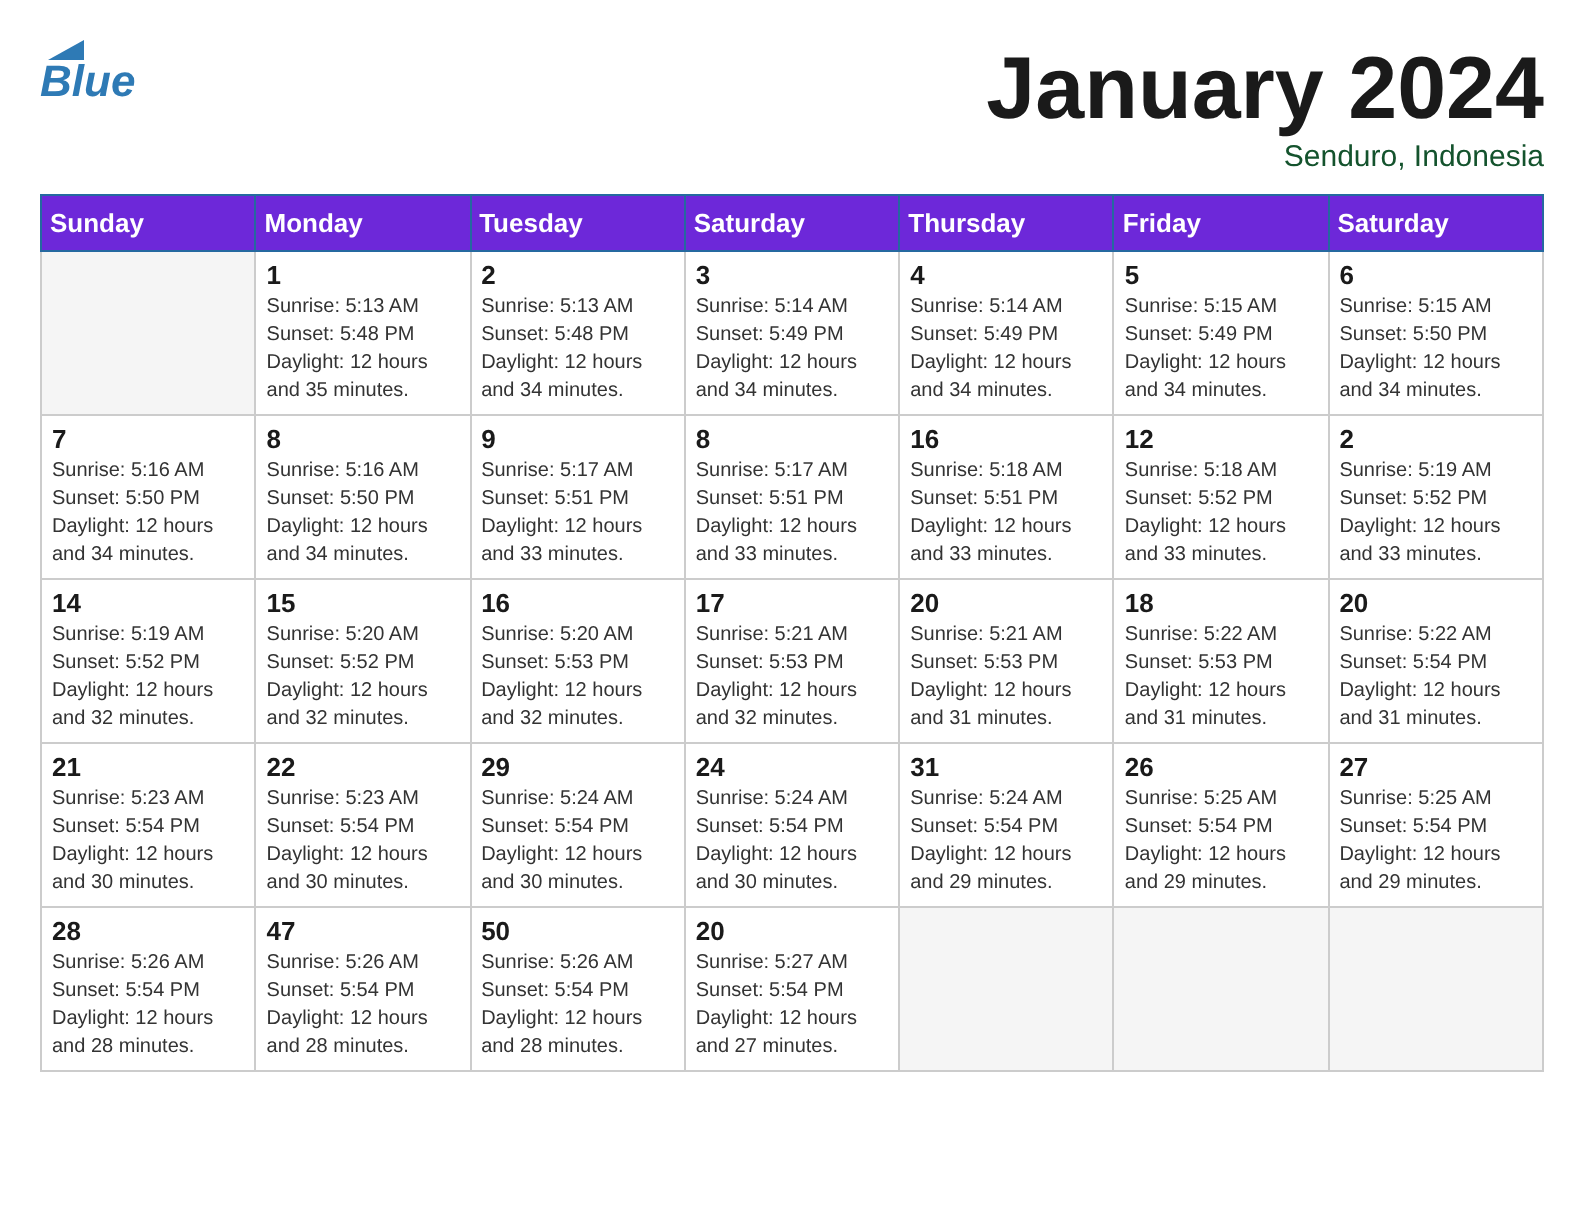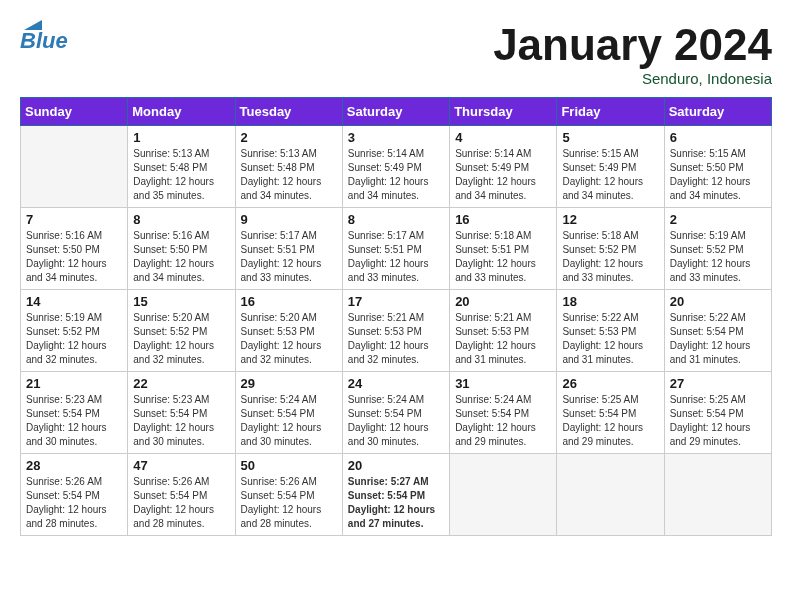--- a/index.html
+++ b/index.html
@@ -323,21 +323,21 @@
         </td>
         <td>
           <span class="day-num">50</span>
           <div class="day-info" style="white-space: pre-line;">Sunrise: 5:26 AM
 Sunset: 5:54 PM
 Daylight: 12 hours
 and 28 minutes.</div>
         </td>
         <td>
           <span class="day-num">20</span>
-          <div class="day-info" style="white-space: pre-line; font-weight: bold;">Sunrise: 5:27 AM
+          <div class="day-info" style="white-space: pre-line;">Sunrise: 5:27 AM
 Sunset: 5:54 PM
 Daylight: 12 hours
 and 27 minutes.</div>
         </td>
         <td class="empty"></td>
         <td class="empty"></td>
         <td class="empty"></td>
       </tr>
     </tbody>
 </table>

